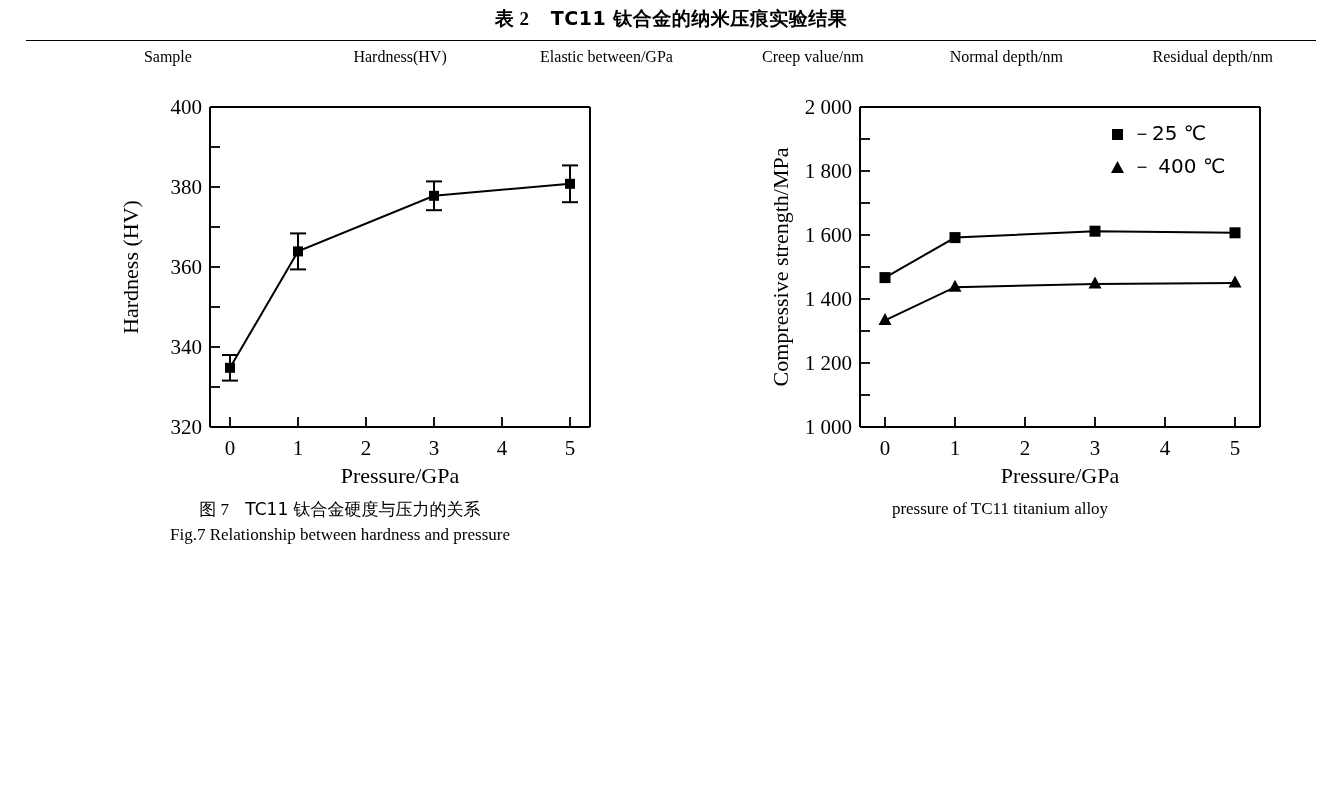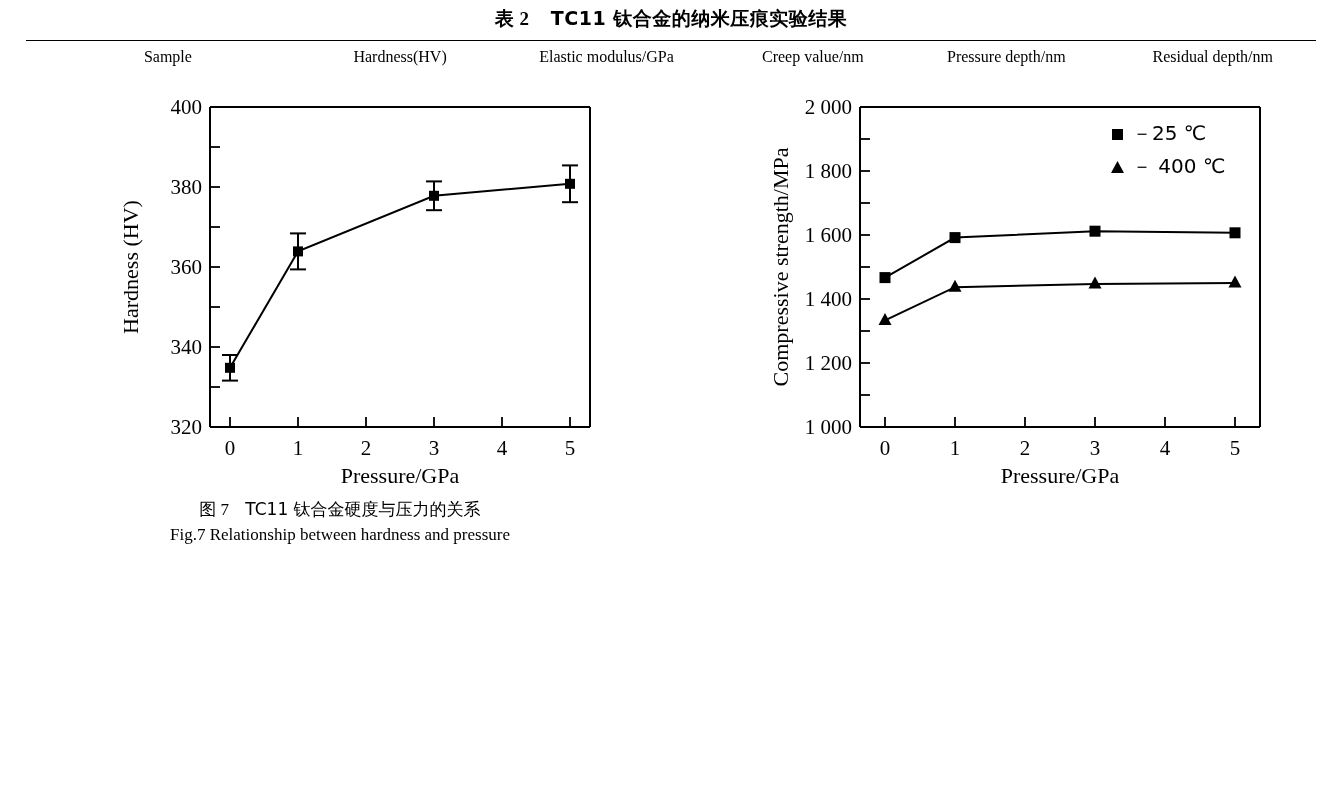--- a/index.html
+++ b/index.html
@@ -98,23 +98,23 @@
 <div class="table-block">
   <div class="tbl-title-cn">
     <span class="num">表 2</span>&nbsp;&nbsp;&nbsp;<span>TC11 钛合金的纳米压痕实验结果</span>
   </div>
 
   <table class="data">
     <thead>
       <tr class="rule-top rule-mid">
         <th style="width:22%;">Sample</th>
         <th style="width:14%;">Hardness(HV)</th>
-        <th style="width:18%;">Elastic modulus/GPa</th>
+        <th style="width:18%;">Elastic between/GPa</th>
         <th style="width:14%;">Creep value/nm</th>
-        <th style="width:16%;">Pressure depth/nm</th>
+        <th style="width:16%;">Normal depth/nm</th>
         <th style="width:16%;">Residual depth/nm</th>
       </tr>
     </thead>
     <tbody>
     </tbody>
   </table>
 </div>
 
 <div class="figures">
 
@@ -266,16 +266,17 @@
         <text x="452" y="53" font-size="20" class="cnlabel">－25 ℃</text>
         <polygon points="437.5,74 444,86 431,86" fill="#000"></polygon>
         <text x="452" y="86" font-size="20" class="cnlabel">－ 400 ℃</text>
       </g>
 
       <text x="380" y="396" font-size="22" text-anchor="middle">Pressure/GPa</text>
       <text x="108" y="180" font-size="22" text-anchor="middle" transform="rotate(-90 108 180)">Compressive strength/MPa</text>
     </svg>
 
     <div class="caption">
+      <div>pressure of TC11 titanium alloy</div>
     </div>
   </div>
 
 </div>
 
 </body></html>

